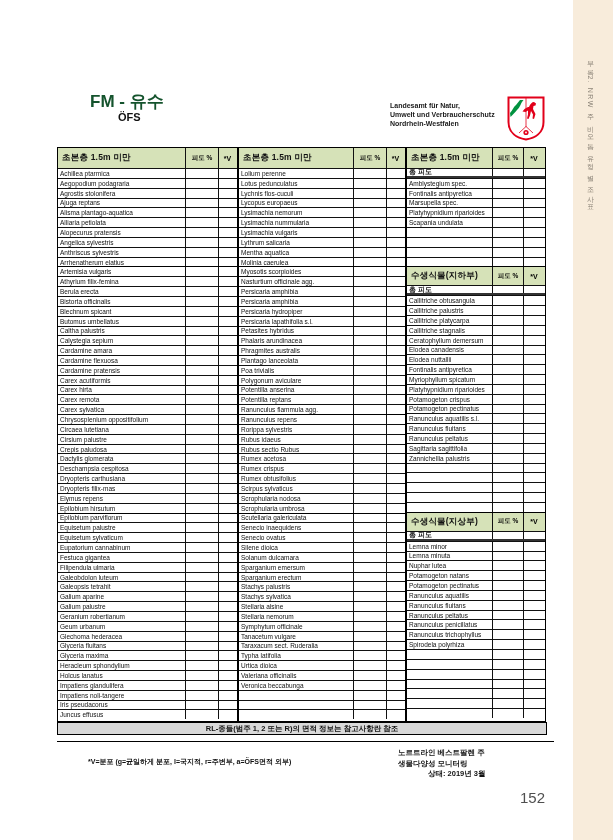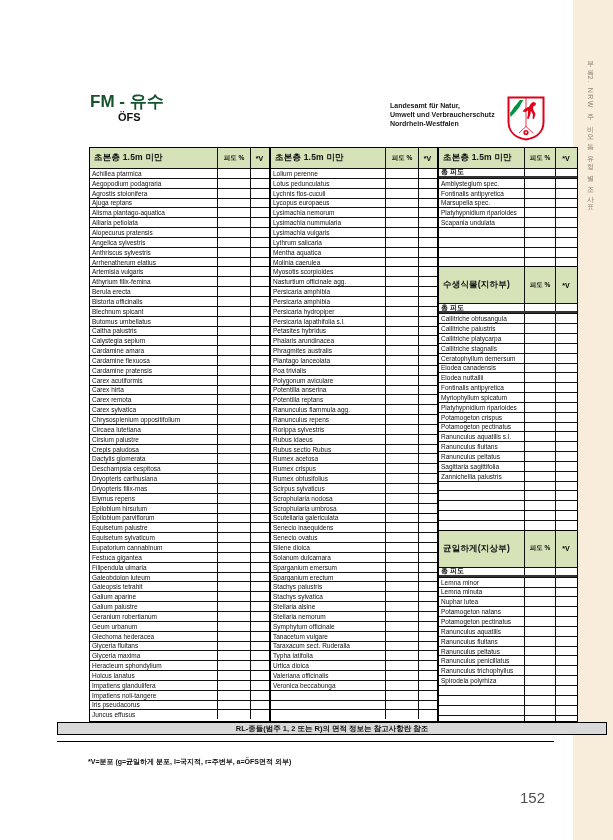--- a/index.html
+++ b/index.html
@@ -8,43 +8,43 @@
   
   .side-strip{position:absolute;right:0;top:0;width:40px;height:840px;background:#f8ecdb;}
   .side-text{position:absolute;top:55px;left:12px;writing-mode:vertical-rl;font-size:7px;letter-spacing:1.5px;color:#8c8478;white-space:nowrap;}
   
   .title{position:absolute;left:90px;top:90px;font-size:17px;font-weight:bold;color:#14532d;}
   .subtitle{position:absolute;left:90px;top:111px;font-size:11px;font-weight:bold;color:#111;margin-left:28px;}
   
   .agency{position:absolute;left:390px;top:101px;font-size:7px;line-height:9px;color:#1a1a1a;font-weight:600;}
   .logo{position:absolute;left:507px;top:96px;}
   
-  .grp{position:absolute;top:147px;height:575px;border:1.5px solid #000;box-sizing:border-box;background:#fff;overflow:hidden;margin-left:32px;}
+  .grp{position:absolute;top:147px;height:575px;border:1.5px solid #000;box-sizing:border-box;background:#fff;overflow:hidden;}
   .g0{left:57px;width:181px;}
   .g1{left:238px;width:168px;}
   .g2{left:406px;width:140px;}
   .r{display:flex;height:9.85px;border-top:1px solid #111;box-sizing:border-box;align-items:center;}
   .r:first-child{border-top:none;}
   .r.sep{border-top:1.8px solid #000;}
   .cn,.cc,.cv{box-sizing:border-box;height:100%;overflow:hidden;white-space:nowrap;display:flex;align-items:center;}
   .cn{border-right:1px solid #111;padding-left:2px;font-size:6.5px;color:#111;}
   .cc{border-right:1px solid #111;justify-content:center;}
   .cv{justify-content:center;}
   .g0 .cn{width:128px;} .g0 .cc{width:33px;} .g0 .cv{width:17px;}
   .g1 .cn{width:115px;} .g1 .cc{width:33px;} .g1 .cv{width:17px;}
   .g2 .cn{width:86px;}  .g2 .cc{width:31px;} .g2 .cv{width:20px;}
   .hr{height:20px;background:#d6e2b8;border-top:none;}
-  .shr{height:37px;background:#d6e2b8;border-top:1.8px solid #000;}
+  .shr{height:19px;background:#d6e2b8;border-top:1.8px solid #000;}
   .hr .cn,.shr .cn{font-size:8.5px;font-weight:bold;padding-left:4px;letter-spacing:0.2px;}
   .hr .cc,.shr .cc{font-size:6.5px;font-weight:bold;}
   .hr .cv,.shr .cv{font-size:7px;font-weight:bold;}
   .lr{border-bottom:2.5px solid #333;}
   .lr .cn{font-size:7px;font-weight:bold;}
   
-  .rl-row{position:absolute;left:57px;top:722px;width:550px;height:13px;background:#d9d9d9;border:1.5px solid #000;box-sizing:border-box;display:flex;align-items:center;justify-content:center;font-size:7.5px;font-weight:bold;color:#111;}
+  .rl-row{position:absolute;left:57px;top:722px;width:490px;height:13px;background:#d9d9d9;border:1.5px solid #000;box-sizing:border-box;display:flex;align-items:center;justify-content:center;font-size:7.5px;font-weight:bold;color:#111;}
   
   .footer-rule{position:absolute;left:57px;top:741px;width:497px;height:0;border-top:1.6px solid #000;}
   .footnote{position:absolute;left:88px;top:757px;font-size:7px;font-weight:bold;color:#111;}
   .footer-right{position:absolute;left:398px;top:748px;width:118px;font-size:7.5px;font-weight:bold;color:#111;line-height:10.5px;}
   .footer-right .l3{padding-left:30px;}
   .page-number{position:absolute;left:520px;top:789px;font-size:15px;color:#4f4f4f;}
 </style>
 </head>
 <body>
 
@@ -818,21 +818,21 @@
           <div class="cn"></div>
           <div class="cc"></div>
           <div class="cv"></div>
         </div>
         <div class="r empty">
           <div class="cn"></div>
           <div class="cc"></div>
           <div class="cv"></div>
         </div>
         <div class="r shr">
-          <div class="cn">균일하게(지상부)</div>
+          <div class="cn">수생식물(지상부)</div>
           <div class="cc">피도 %</div>
           <div class="cv">*V</div>
         </div>
         <div class="r lr">
           <div class="cn">총 피도</div>
           <div class="cc"></div>
           <div class="cv"></div>
         </div>
         <div class="r">
           <div class="cn">Lemna minor</div>
@@ -926,16 +926,21 @@
         </div>
       </div>
     </div>
 
   <div class="rl-row">RL-종들(범주 1, 2 또는 R)의 면적 정보는 참고사항란 참조</div>
 
   <div class="footer-rule"></div>
 
   <div class="footnote">*V=분포 (g=균일하게 분포, l=국지적, r=주변부, a=ÖFS면적 외부)</div>
 
+  <div class="footer-right">
+    <div>노르트라인 베스트팔렌 주</div>
+    <div>생물다양성 모니터링</div>
+    <div class="l3">상태:  2019년 3월</div>
+  </div>
 
   <div class="page-number">152</div>
 
 </div>
 
 </body></html>

